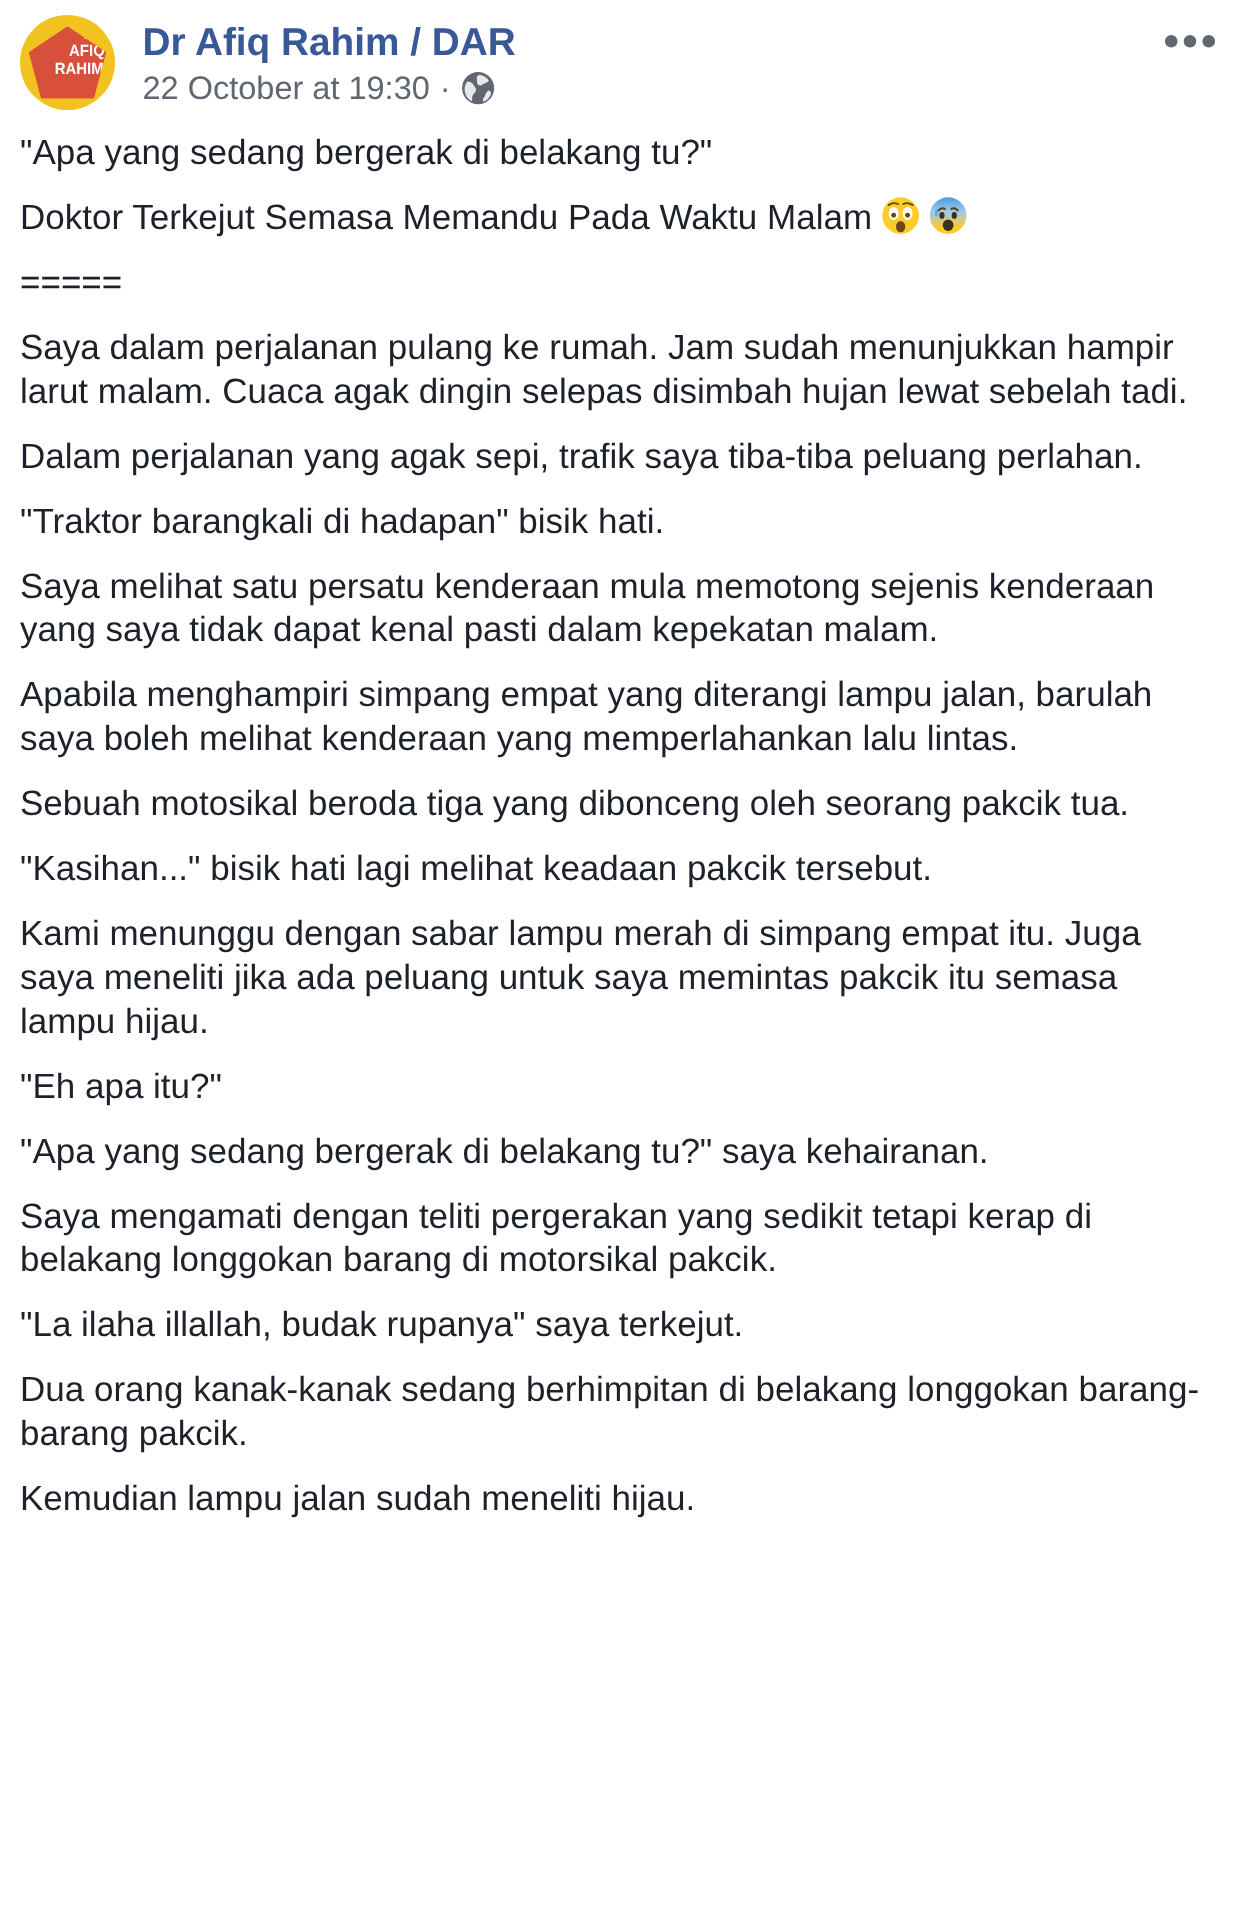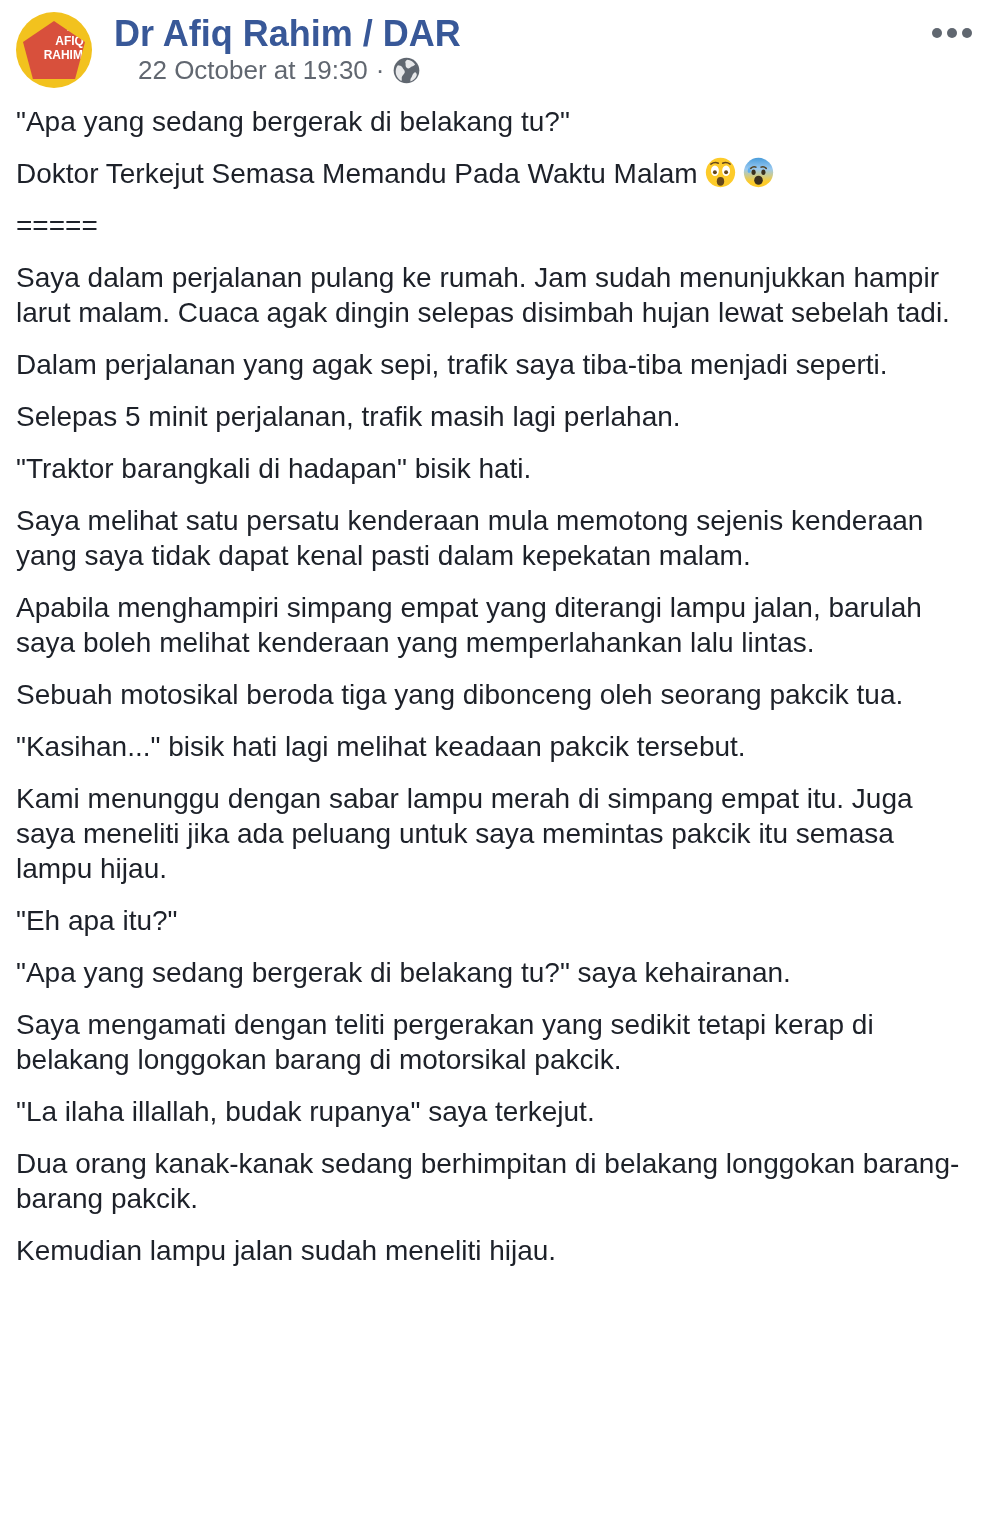--- a/index.html
+++ b/index.html
@@ -51,36 +51,35 @@
     font-size: 13px;
     line-height: 14px;
     letter-spacing: 0px;
     transform: scaleX(0.92);
   }
   .header-text {
     margin-left: 22px;
     padding-top: 4px;
   }
   .author-name {
-    font-size: 36px;
+    font-size: 31px;
     line-height: 36px;
     font-weight: bold;
     color: var(--author-link, #385898);
     text-decoration: none;
     cursor: pointer;
   }
   .post-meta {
     margin-top: 2px;
     display: flex;
     align-items: center;
     font-size: 26px;
     line-height: 32px;
     color: var(--timestamp-text, #616770);
     cursor: pointer;
-    margin-left: 24px;
   }
   .meta-sep {
     margin: 0 8px;
   }
   .globe-icon {
     display: inline-flex;
     width: 27px;
     height: 27px;
   }
   .menu-dots {
@@ -179,22 +178,21 @@
             <circle cx="18" cy="18" r="17" fill="url(#anxGrad)"></circle>
             <path d="M9 13.2 Q12 10.2 15 11.8" stroke="#52401f" stroke-width="1.8" fill="none" stroke-linecap="round"></path>
             <path d="M21 11.8 Q24 10.2 27 13.2" stroke="#52401f" stroke-width="1.8" fill="none" stroke-linecap="round"></path>
             <ellipse cx="12.3" cy="17.8" rx="2.4" ry="3.2" fill="#3B2F1E"></ellipse>
             <ellipse cx="23.7" cy="17.8" rx="2.4" ry="3.2" fill="#3B2F1E"></ellipse>
             <ellipse cx="18" cy="27" rx="5" ry="5.3" fill="#3B2F1E"></ellipse>
             <path d="M7.2 11.5 C4.9 15.5 4.9 18.3 7.2 18.3 C9.5 18.3 9.5 15.5 7.2 11.5 Z" fill="#5DADEC"></path>
           </svg></span></div>
       <div class="post-paragraph">=====</div>
       <div class="post-paragraph">Saya dalam perjalanan pulang ke rumah. Jam sudah menunjukkan hampir larut malam. Cuaca agak dingin selepas disimbah hujan lewat sebelah tadi.</div>
-      <div class="post-paragraph">Dalam perjalanan yang agak sepi, trafik saya tiba-tiba menjadi seperti.</div>
-      <div class="post-paragraph">Selepas 5 minit perjalanan, trafik masih lagi perlahan.</div>
+      <div class="post-paragraph">Dalam perjalanan yang agak sepi, trafik saya tiba-tiba peluang perlahan.</div>
       <div class="post-paragraph">"Traktor barangkali di hadapan" bisik hati.</div>
       <div class="post-paragraph">Saya melihat satu persatu kenderaan mula memotong sejenis kenderaan yang saya tidak dapat kenal pasti dalam kepekatan malam.</div>
       <div class="post-paragraph">Apabila menghampiri simpang empat yang diterangi lampu jalan, barulah saya boleh melihat kenderaan yang memperlahankan lalu lintas.</div>
       <div class="post-paragraph">Sebuah motosikal beroda tiga yang dibonceng oleh seorang pakcik tua.</div>
       <div class="post-paragraph">"Kasihan..." bisik hati lagi melihat keadaan pakcik tersebut.</div>
       <div class="post-paragraph">Kami menunggu dengan sabar lampu merah di simpang empat itu. Juga saya meneliti jika ada peluang untuk saya memintas pakcik itu semasa lampu hijau.</div>
       <div class="post-paragraph">"Eh apa itu?"</div>
       <div class="post-paragraph">"Apa yang sedang bergerak di belakang tu?" saya kehairanan.</div>
       <div class="post-paragraph">Saya mengamati dengan teliti pergerakan yang sedikit tetapi kerap di belakang longgokan barang di motorsikal pakcik.</div>
       <div class="post-paragraph">"La ilaha illallah, budak rupanya" saya terkejut.</div>

